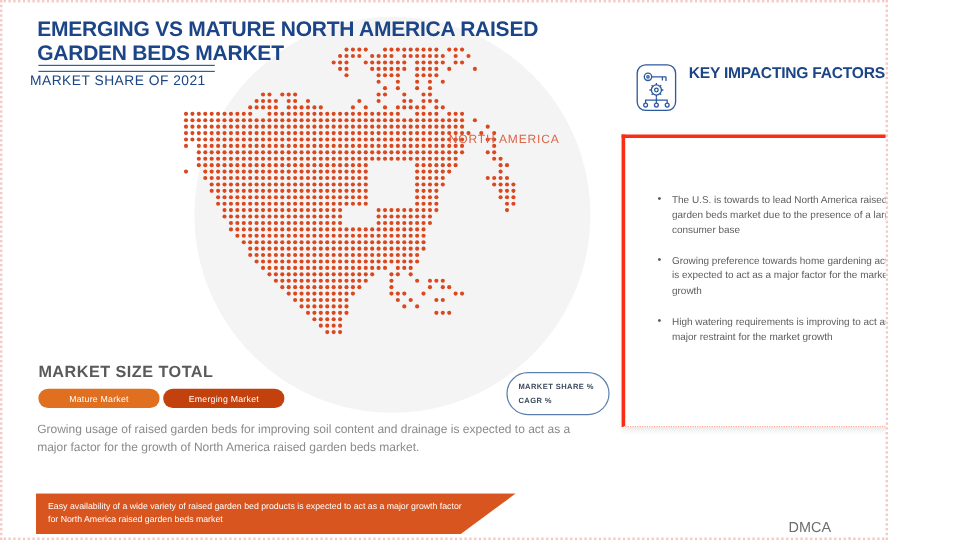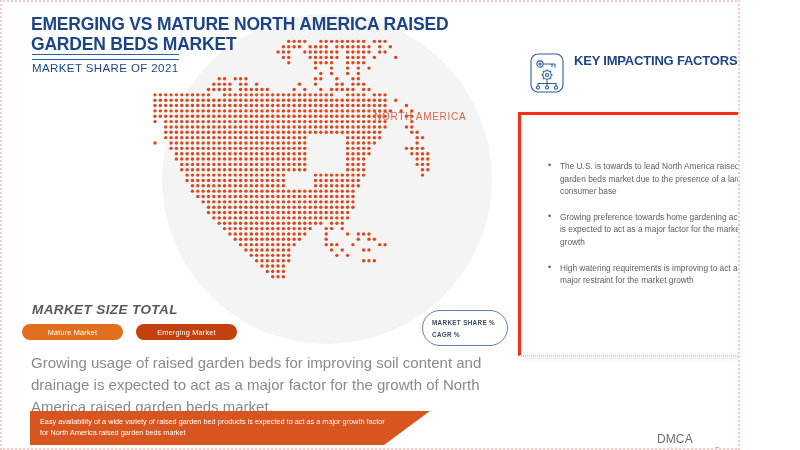--- a/index.html
+++ b/index.html
@@ -26,21 +26,21 @@
   .title{
     position:absolute;left:29px;top:12px;width:420px;
     color:#1c4587;font-size:17.5px;line-height:1.16;
     font-weight:bold;letter-spacing:-0.2px;
   }
   .title-rule{
     position:absolute;left:30px;top:52px;width:147px;height:4px;
     border-top:1.6px solid #2e5fa3;border-bottom:1.6px solid #2e5fa3;
   }
   .subtitle{
-    position:absolute;left:30px;top:60px;width:300px;
+    position:absolute;left:23px;top:60px;width:300px;
     color:#1c4587;font-size:11.5px;letter-spacing:.4px;
   }
 
   
   .map{position:absolute;left:150px;top:28px;width:330px;height:300px;}
   .na-label{
     position:absolute;left:372px;top:109px;
     color:#d9654a;font-size:10px;letter-spacing:.7px;white-space:nowrap;
   }
 
@@ -51,34 +51,34 @@
     box-sizing:border-box;padding:6px 0 0 9px;
   }
   .callout div{
     color:#3b4a5c;font-size:6.3px;font-weight:bold;letter-spacing:.35px;
     line-height:1.85;
   }
 
   
   .legend-title{
     position:absolute;left:30px;top:300px;
-    color:#5a5a5a;font-size:13.5px;font-weight:bold;letter-spacing:.4px;font-style:italic;
+    color:#5a5a5a;font-size:13.5px;font-weight:bold;letter-spacing:.4px;
   }
   .pill{
     position:absolute;top:322px;height:16px;border-radius:8px;
     color:#ffffff;font-size:7.3px;display:flex;align-items:center;
     justify-content:center;letter-spacing:.2px;
   }
-  .pill-mature{left:20px;width:101px;background:#e0701f;}
+  .pill-mature{left:30px;width:101px;background:#e0701f;}
   .pill-emerging{left:134px;width:101px;background:#c2410c;}
 
   
   .body-copy{
     position:absolute;left:29px;top:350px;width:460px;
-    color:#8a8a8a;font-size:15px;line-height:1.45;
+    color:#8a8a8a;font-size:10px;line-height:1.45;
   }
 
   
   .banner{
     position:absolute;left:28px;top:409px;width:400px;height:34px;
     background:#d9551f;
     clip-path:polygon(0 0,100% 0,88.5% 100%,0 100%);
   }
   .banner-text{
     position:absolute;left:38px;top:415px;width:350px;

